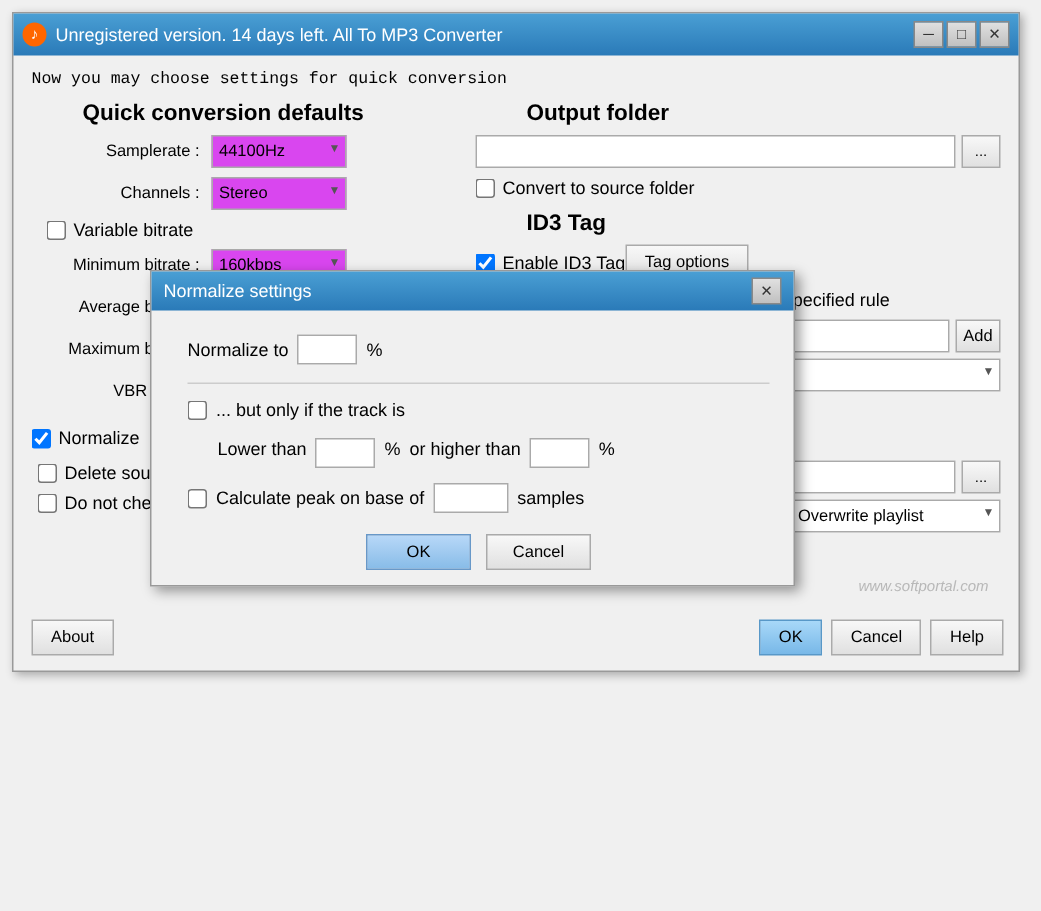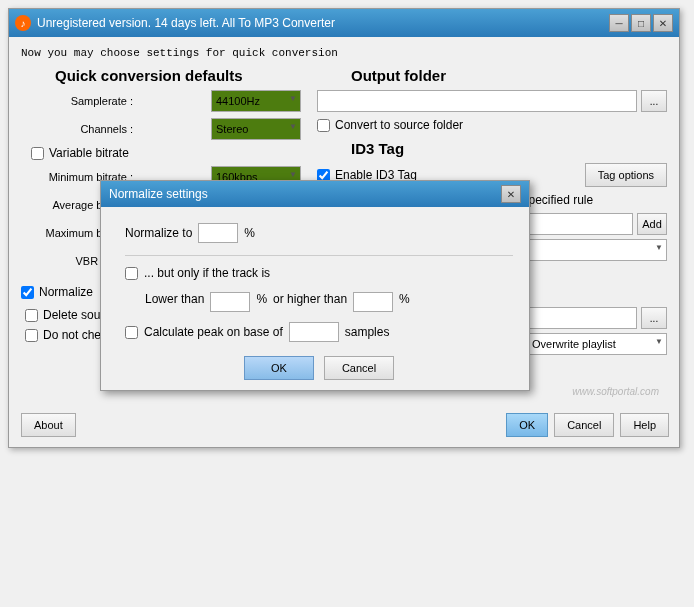--- a/index.html
+++ b/index.html
@@ -83,34 +83,33 @@
       margin-bottom: 6px;
       font-size: 15px;
       margin-left: 34px;
     }
 
     .field-row {
       display: flex;
       align-items: center;
       margin-bottom: 6px;
       padding-left: 10px;
-      justify-content: space-between;
     }
 
     .field-label {
       width: 110px;
       text-align: right;
       padding-right: 8px;
       font-size: 11px;
     }
 
     select, .select-mock {
       height: 22px;
       border: 1px solid #aaa;
-      background: #4d7c0f;
+      background: #d946ef;
       padding: 1px 4px;
       font-size: 11px;
       appearance: none;
       -webkit-appearance: none;
       padding-right: 18px;
       position: relative;
       cursor: pointer;
       min-width: 90px;
     }
 
@@ -183,21 +182,20 @@
       display: flex; align-items: center; justify-content: center;
     }
 
     .id3-section {
       margin-top: 8px;
     }
 
     .tag-row {
       display: flex;
       align-items: center;
-      justify-content: space-between;
       margin-bottom: 6px;
     }
 
     .rule-row {
       display: flex;
       align-items: center;
       margin-bottom: 4px;
       gap: 4px;
     }
 

